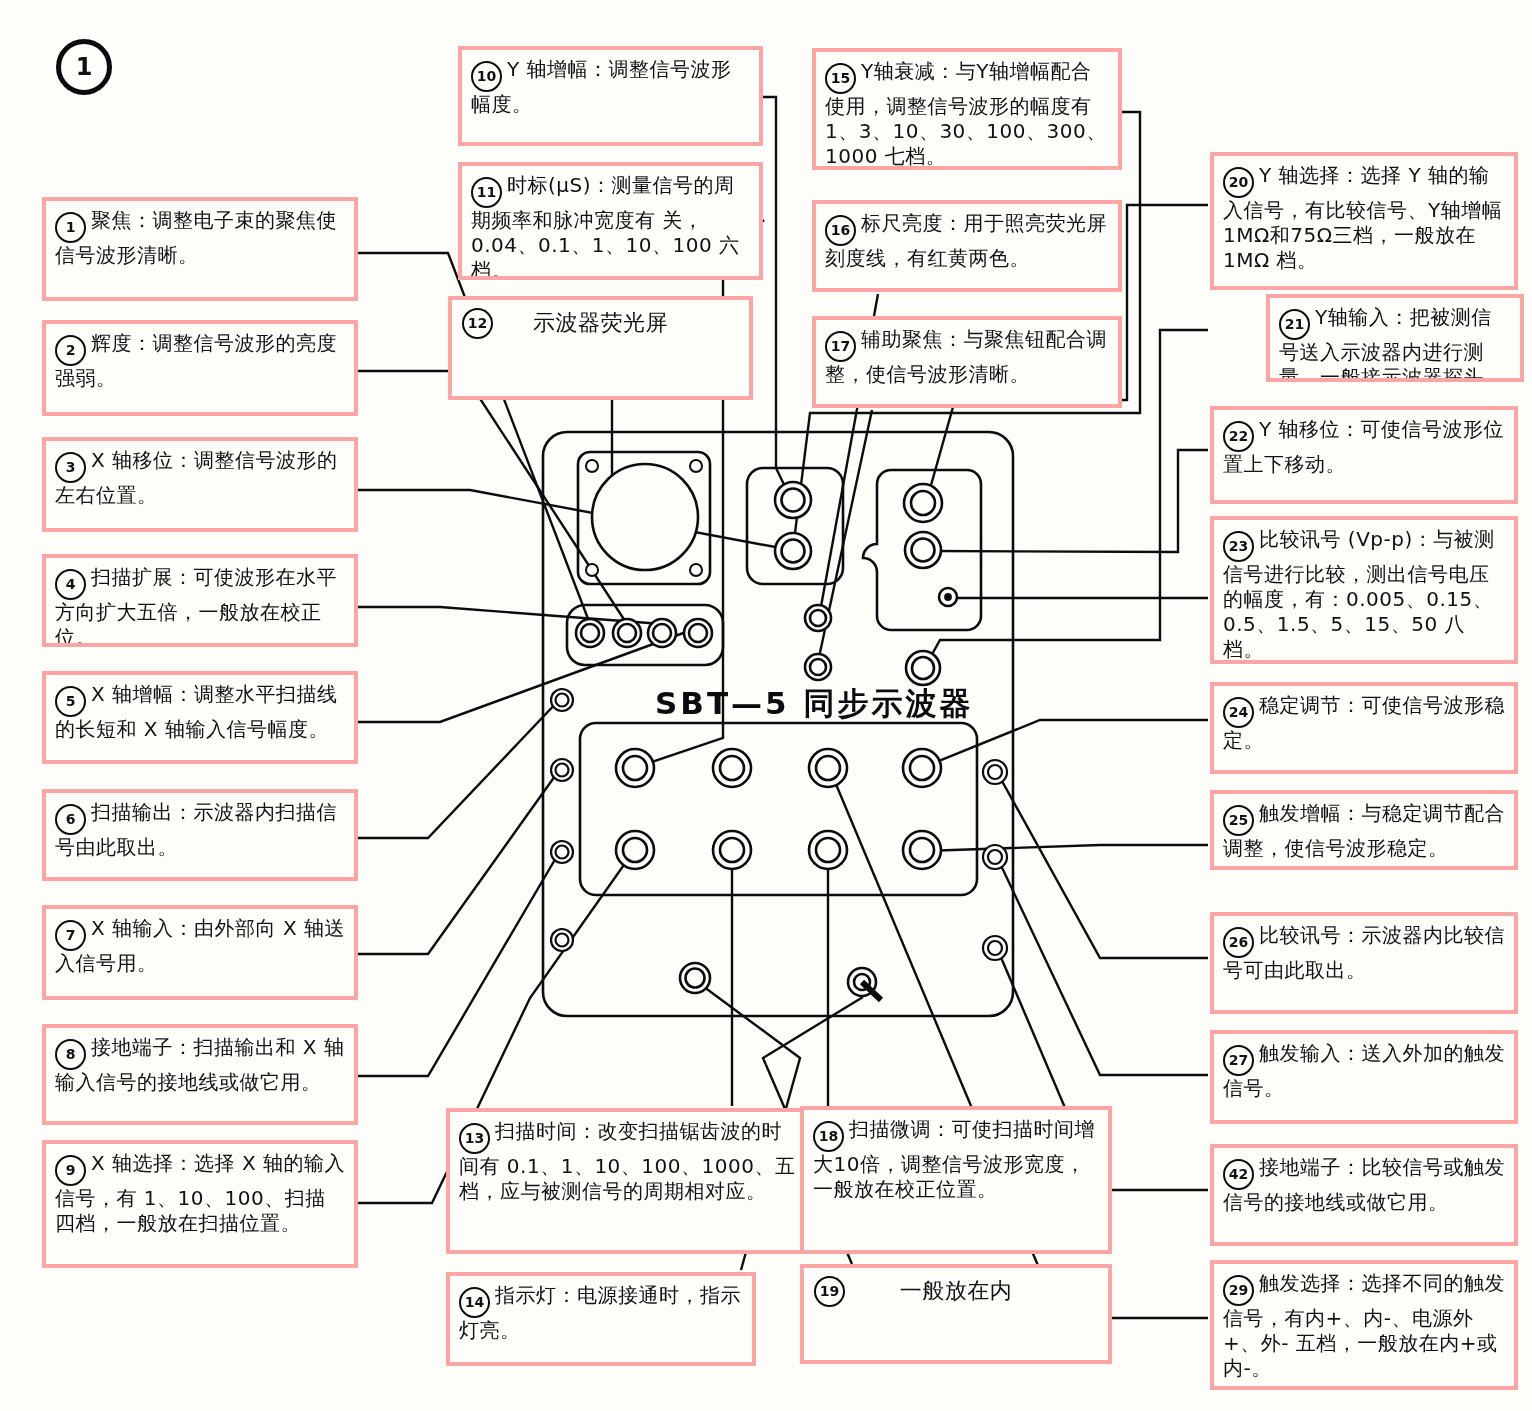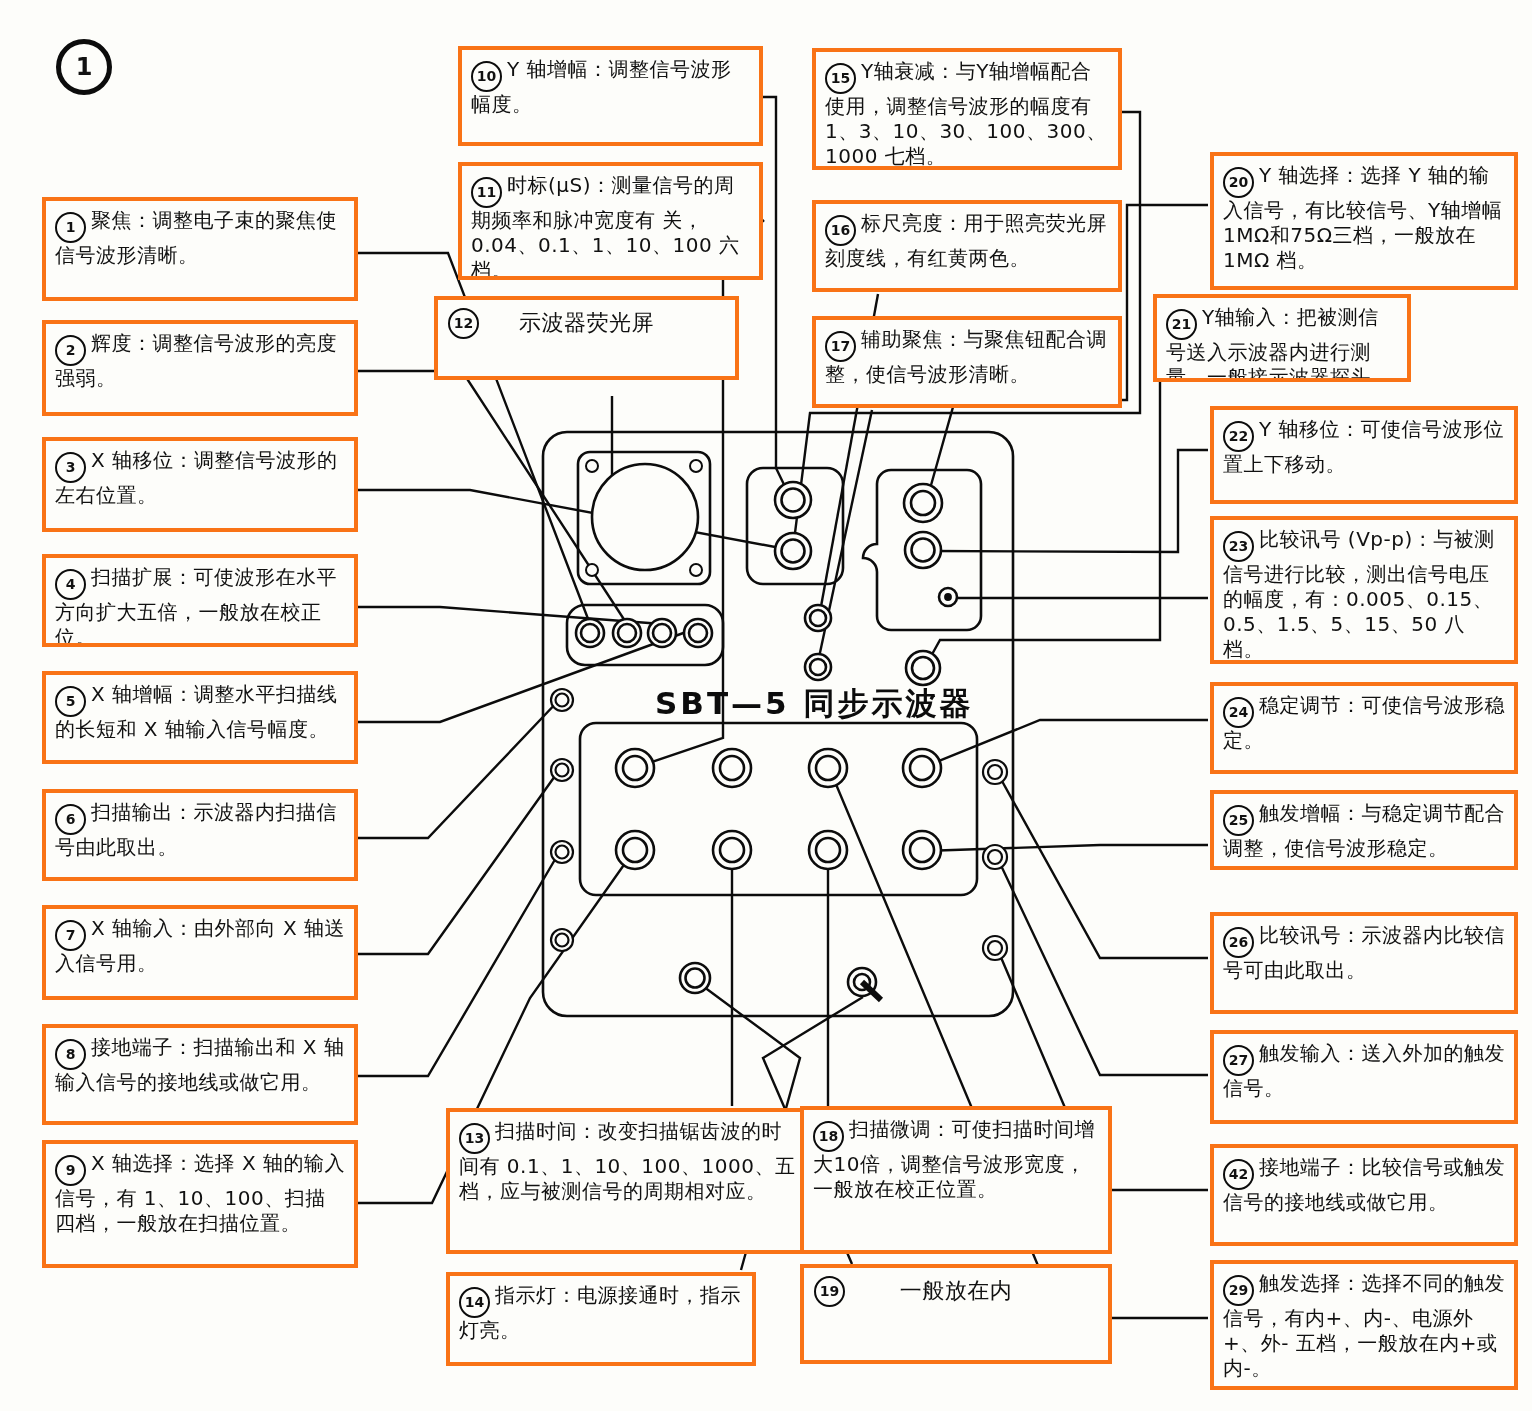--- a/index.html
+++ b/index.html
@@ -5,21 +5,21 @@
   html,body{margin:0;padding:0;}
   body{
     width:1532px;height:1411px;position:relative;
     background:#fdfdfa;color:#111;
     font-family:"DejaVu Sans",sans-serif;
     overflow:hidden;
   }
   #panel-art{position:absolute;left:0;top:0;z-index:1;}
   .callout{
     position:absolute;z-index:2;box-sizing:border-box;
-    border:4px solid #f97316;background:#fdfdfa;
+    border:4px solid #fca5a5;background:#fdfdfa;
     padding:7px 9px 4px 9px;font-size:20px;line-height:1.24;
     font-weight:500;letter-spacing:0.5px;overflow:hidden;
   }
   .num{
     display:inline-flex;align-items:center;justify-content:center;
     width:27px;height:27px;border:2.5px solid #0c0c0c;border-radius:50%;
     font-size:14px;font-weight:700;margin-right:5px;flex:0 0 auto;
     vertical-align:-5px;background:#fdfdfa;letter-spacing:0;
   }
   .callout.center{text-align:left;}
@@ -224,21 +224,21 @@
 <div class="callout" style="left:42px;top:1140px;width:316px;height:128px">
   <span class="num">9</span><span class="txt">X 轴选择：选择 X 轴的输入信号，有 1、10、100、扫描四档，一般放在扫描位置。</span>
 </div>
 
 <div class="callout" style="left:458px;top:46px;width:305px;height:100px">
   <span class="num">10</span><span class="txt">Y 轴增幅：调整信号波形幅度。</span>
 </div>
 <div class="callout" style="left:458px;top:162px;width:305px;height:118px">
   <span class="num">11</span><span class="txt">时标(μS)：测量信号的周期频率和脉冲宽度有 关，0.04、0.1、1、10、100 六档。</span>
 </div>
-<div class="callout center" style="left:434px;top:296px;width:305px;height:84px">
+<div class="callout center" style="left:448px;top:296px;width:305px;height:104px">
   <span class="num">12</span>
     <span class="txt">示波器荧光屏</span>
 </div>
 
 <div class="callout" style="left:446px;top:1108px;width:366px;height:146px">
   <span class="num">13</span><span class="txt">扫描时间：改变扫描锯齿波的时间有 0.1、1、10、100、1000、五档，应与被测信号的周期相对应。</span>
 </div>
 <div class="callout" style="left:446px;top:1272px;width:310px;height:94px">
   <span class="num">14</span><span class="txt">指示灯：电源接通时，指示灯亮。</span>
 </div>
@@ -256,21 +256,21 @@
   <span class="num">18</span><span class="txt">扫描微调：可使扫描时间增大10倍，调整信号波形宽度，一般放在校正位置。</span>
 </div>
 <div class="callout center" style="left:800px;top:1264px;width:312px;height:100px">
   <span class="num">19</span>
     <span class="txt">一般放在内</span>
 </div>
 
 <div class="callout" style="left:1210px;top:152px;width:308px;height:138px">
   <span class="num">20</span><span class="txt">Y 轴选择：选择 Y 轴的输入信号，有比较信号、Y轴增幅1MΩ和75Ω三档，一般放在 1MΩ 档。</span>
 </div>
-<div class="callout" style="left:1153px;top:294px;width:258px;height:88px">
+<div class="callout" style="left:1266px;top:294px;width:258px;height:88px">
   <span class="num">21</span><span class="txt">Y轴输入：把被测信号送入示波器内进行测量，一般接示波器探头。</span>
 </div>
 <div class="callout" style="left:1210px;top:406px;width:308px;height:98px">
   <span class="num">22</span><span class="txt">Y 轴移位：可使信号波形位置上下移动。</span>
 </div>
 <div class="callout" style="left:1210px;top:516px;width:308px;height:148px">
   <span class="num">23</span><span class="txt">比较讯号 (Vp-p)：与被测信号进行比较，测出信号电压的幅度，有：0.005、0.15、0.5、1.5、5、15、50 八档。</span>
 </div>
 <div class="callout" style="left:1210px;top:682px;width:308px;height:92px">
   <span class="num">24</span><span class="txt">稳定调节：可使信号波形稳定。</span>

